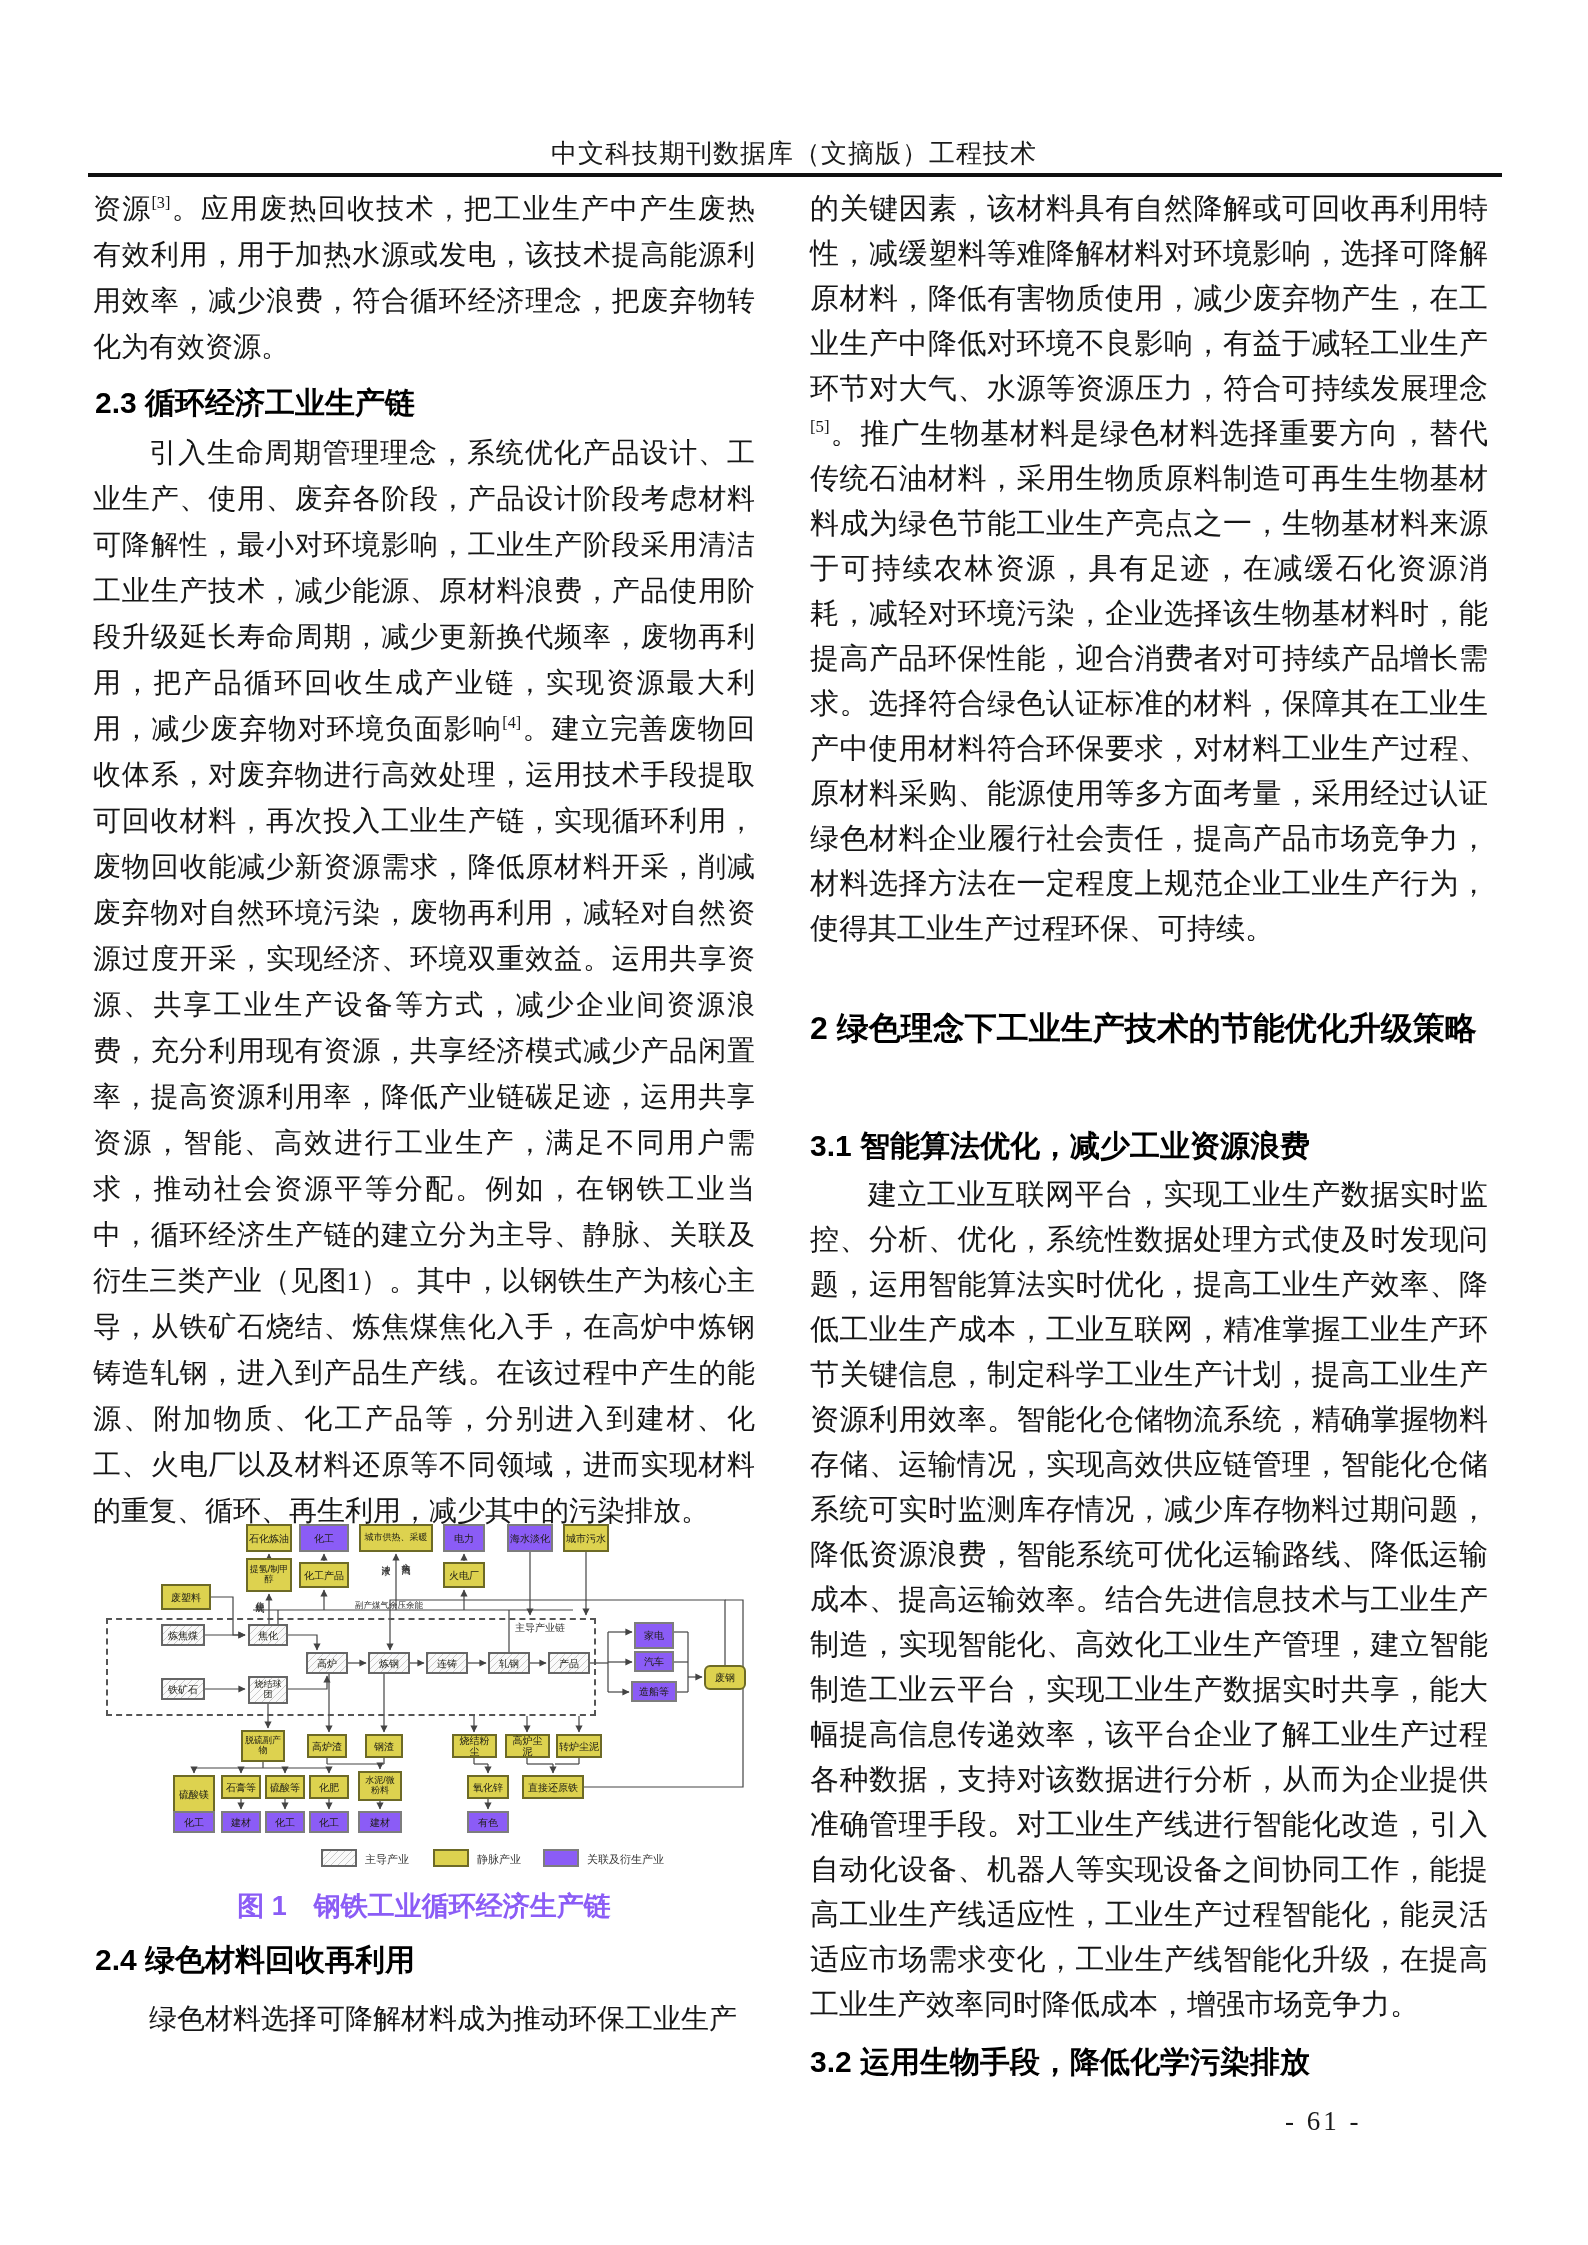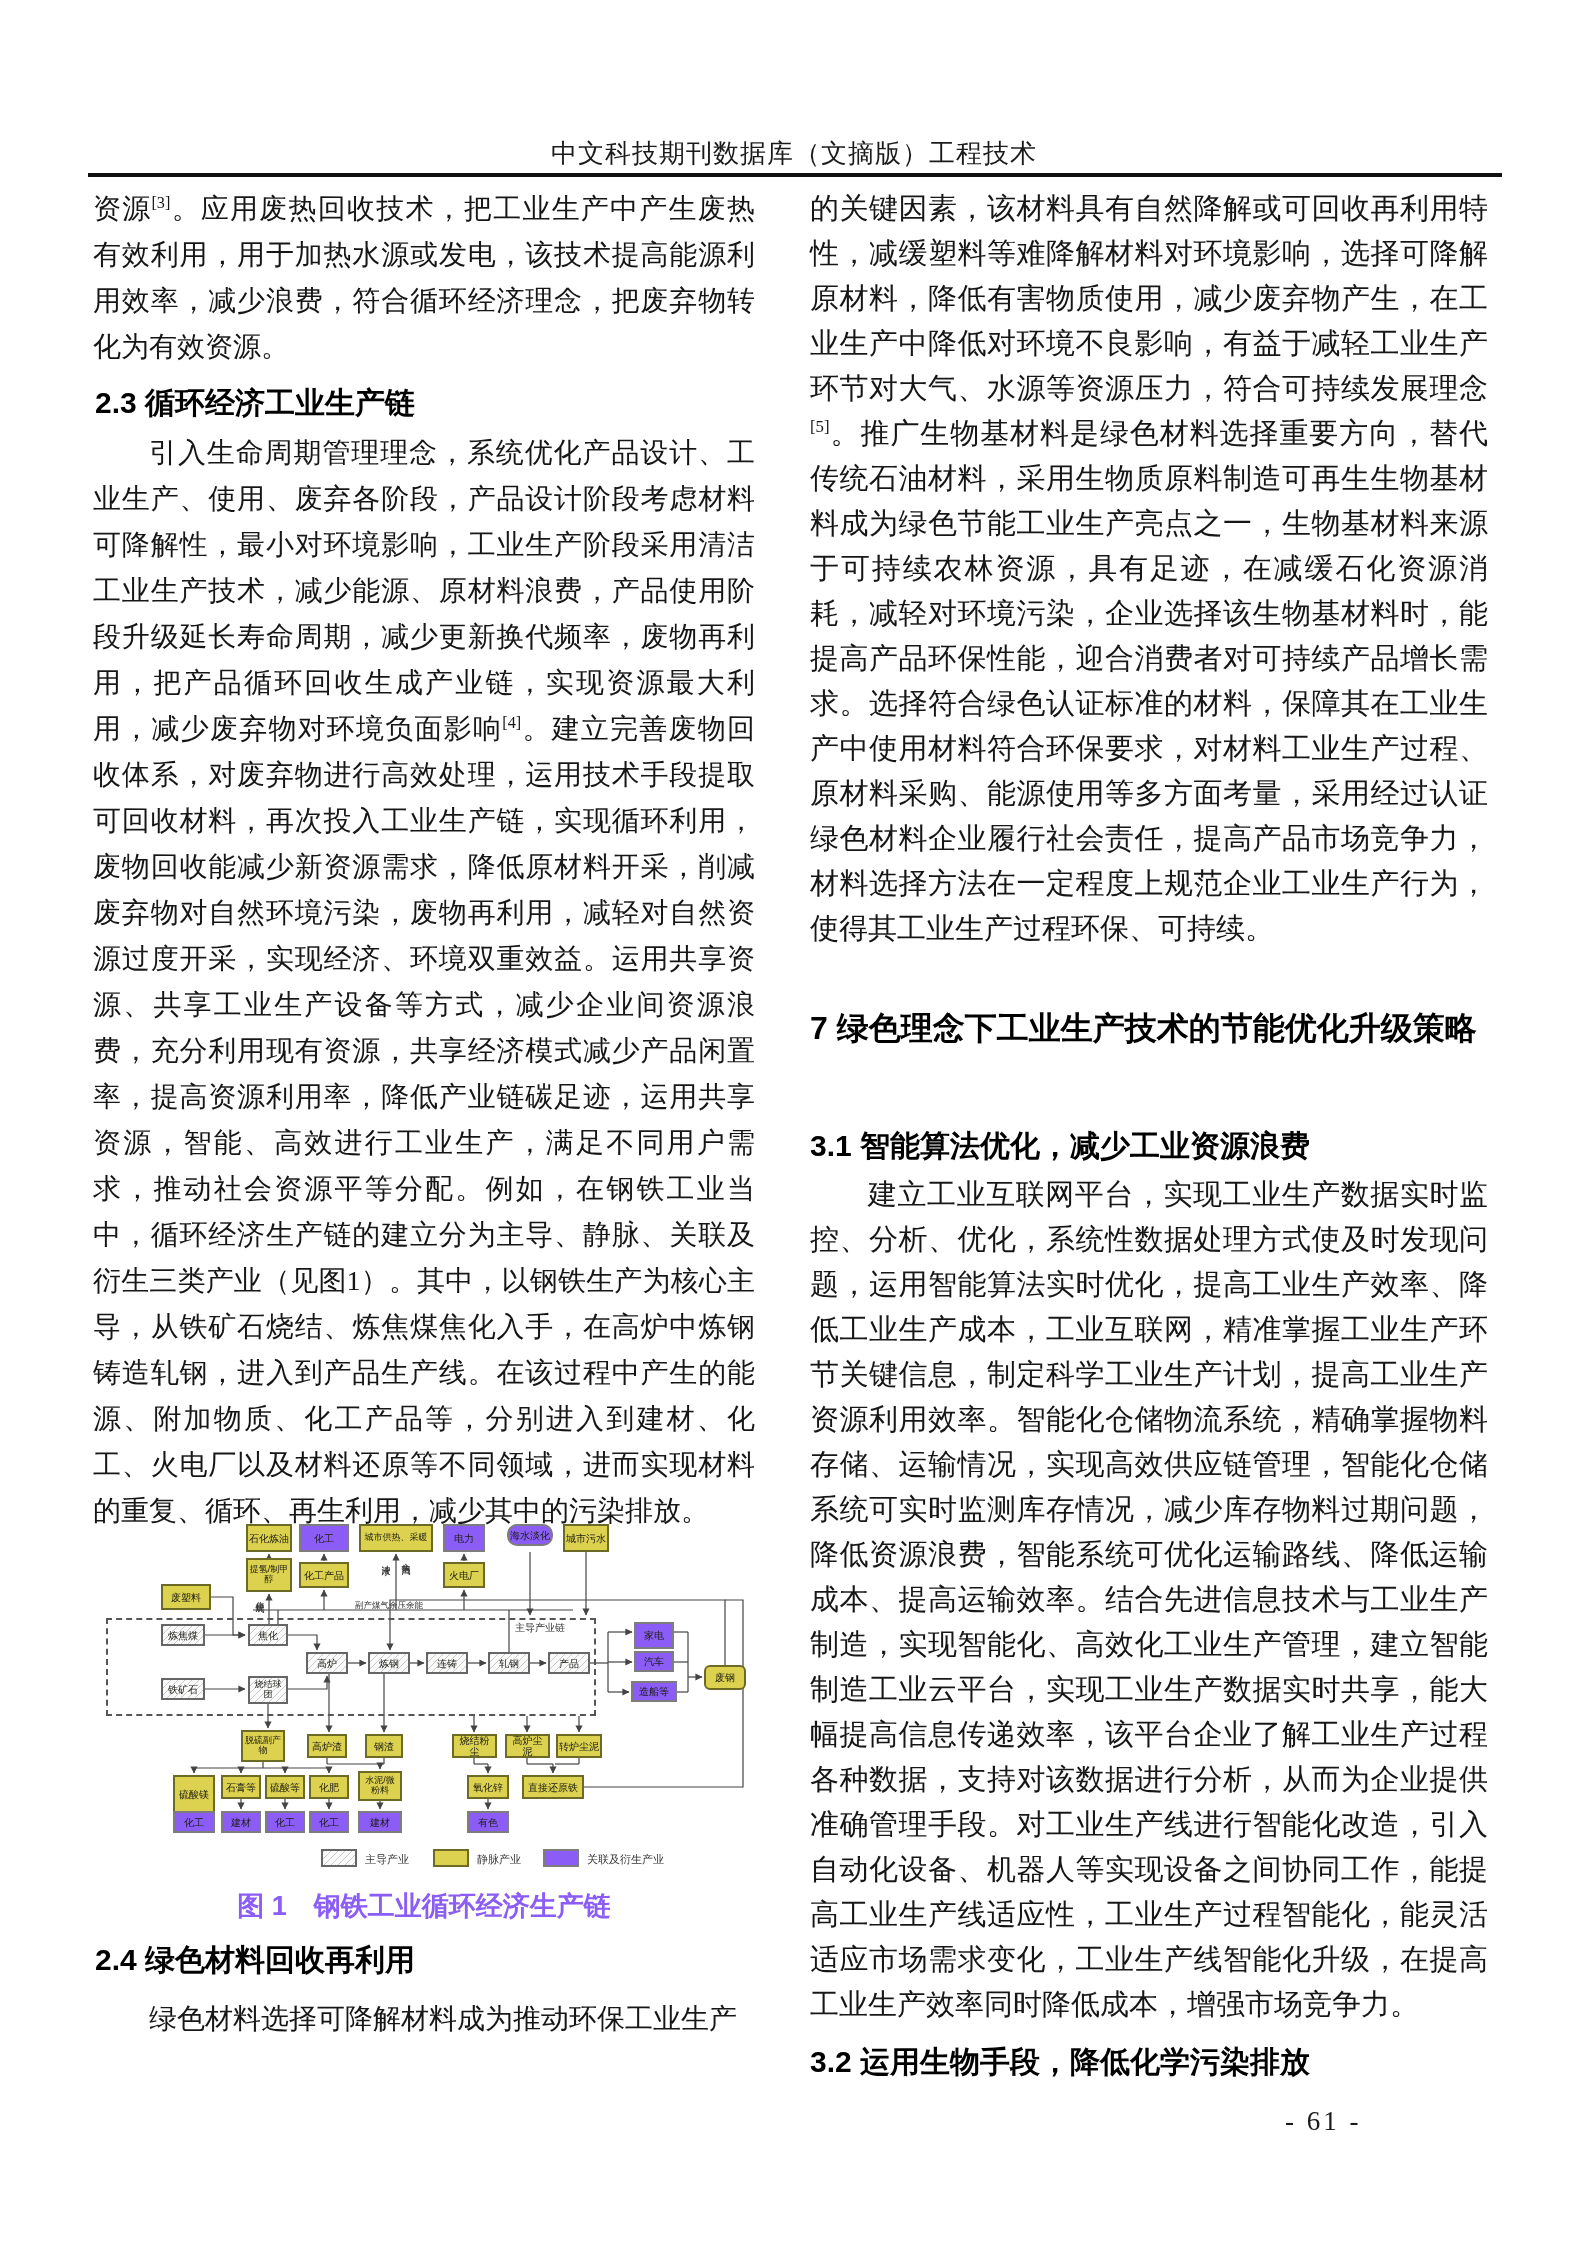--- a/index.html
+++ b/index.html
@@ -140,21 +140,21 @@
       <div class="flab" style="left:412px;top:109px;font-size:10px;">主导产业链</div>
       <div class="flab vlab" style="left:150px;top:82px;">焦炉煤气</div>
       <div class="flab vlab" style="left:276px;top:46px;">冲渣水</div>
       <div class="flab vlab" style="left:296px;top:44px;">余热蒸汽</div>
       <div class="flab" style="left:252px;top:88px;font-size:8.5px;">副产煤气余压余能</div>
 
       <div class="nd vein" style="left:143px;top:12px;width:46px;height:28px;">石化炼油</div>
       <div class="nd assoc" style="left:196px;top:12px;width:50px;height:28px;">化工</div>
       <div class="nd vein sm" style="left:256px;top:12px;width:74px;height:28px;">城市供热、采暖</div>
       <div class="nd assoc" style="left:340px;top:12px;width:42px;height:28px;">电力</div>
-      <div class="nd assoc" style="left:404px;top:12px;width:46px;height:22px;border-radius:10px;">海水淡化</div>
+      <div class="nd assoc" style="left:404px;top:12px;width:46px;height:28px;">海水淡化</div>
       <div class="nd vein" style="left:460px;top:12px;width:46px;height:28px;">城市污水</div>
 
       <div class="nd vein sm" style="left:143px;top:46px;width:46px;height:34px;">提氢/制甲醇</div>
       <div class="nd vein" style="left:196px;top:50px;width:50px;height:26px;">化工产品</div>
       <div class="nd vein" style="left:340px;top:50px;width:42px;height:26px;">火电厂</div>
       <div class="nd vein" style="left:58px;top:72px;width:50px;height:26px;">废塑料</div>
 
       <div class="nd main" style="left:58px;top:112px;width:44px;height:22px;">炼焦煤</div>
       <div class="nd main" style="left:145px;top:112px;width:40px;height:22px;">焦化</div>
       <div class="nd main" style="left:58px;top:166px;width:44px;height:22px;">铁矿石</div>
@@ -204,21 +204,21 @@
 
     <h2 class="h-sub" style="top:1940px;left:2px;">2.4 绿色材料回收再利用</h2>
 
     <p class="body ind" style="top:1996px;">绿色材料选择可降解材料成为推动环保工业生产</p>
   </div>
 
   <div class="col col-r">
 
     <p class="body" style="top:186px;"><span>的关键因素，该材料具有自然降解或可回收再利用特性，减缓塑料等难降解材料对环境影响，选择可降解原材料，降低有害物质使用，减少废弃物产生，在工业生产中降低对环境不良影响，有益于减轻工业生产环节对大气、水源等资源压力，符合可持续发展理念</span><sup class="ref">[5]</sup><span>。推广生物基材料是绿色材料选择重要方向，替代传统石油材料，采用生物质原料制造可再生生物基材料成为绿色节能工业生产亮点之一，生物基材料来源于可持续农林资源，具有足迹，在减缓石化资源消耗，减轻对环境污染，企业选择该生物基材料时，能提高产品环保性能，迎合消费者对可持续产品增长需求。选择符合绿色认证标准的材料，保障其在工业生产中使用材料符合环保要求，对材料工业生产过程、原材料采购、能源使用等多方面考量，采用经过认证绿色材料企业履行社会责任，提高产品市场竞争力，材料选择方法在一定程度上规范企业工业生产行为，使得其工业生产过程环保、可持续。</span></p>
 
-    <h2 class="h-main" style="top:1002px;left:0;width:678px;">7 绿色理念下工业生产技术的节能优化升级策略</h2>
+    <h2 class="h-main" style="top:1002px;left:0;width:678px;">2 绿色理念下工业生产技术的节能优化升级策略</h2>
 
     <h3 class="h-sub" style="top:1126px;left:0;">3.1 智能算法优化，减少工业资源浪费</h3>
 
     <p class="body ind" style="top:1172px;">建立工业互联网平台，实现工业生产数据实时监控、分析、优化，系统性数据处理方式使及时发现问题，运用智能算法实时优化，提高工业生产效率、降低工业生产成本，工业互联网，精准掌握工业生产环节关键信息，制定科学工业生产计划，提高工业生产资源利用效率。智能化仓储物流系统，精确掌握物料存储、运输情况，实现高效供应链管理，智能化仓储系统可实时监测库存情况，减少库存物料过期问题，降低资源浪费，智能系统可优化运输路线、降低运输成本、提高运输效率。结合先进信息技术与工业生产制造，实现智能化、高效化工业生产管理，建立智能制造工业云平台，实现工业生产数据实时共享，能大幅提高信息传递效率，该平台企业了解工业生产过程各种数据，支持对该数据进行分析，从而为企业提供准确管理手段。对工业生产线进行智能化改造，引入自动化设备、机器人等实现设备之间协同工作，能提高工业生产线适应性，工业生产过程智能化，能灵活适应市场需求变化，工业生产线智能化升级，在提高工业生产效率同时降低成本，增强市场竞争力。</p>
 
     <h3 class="h-sub" style="top:2042px;left:0;">3.2 运用生物手段，降低化学污染排放</h3>
   </div>
 
   <div class="footer">- 61 -</div>
 </div>

